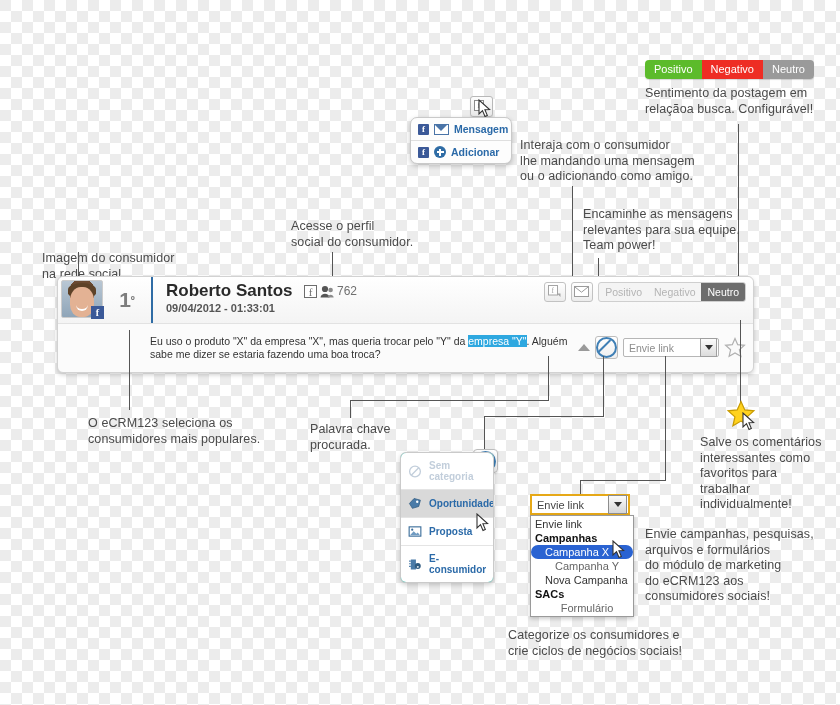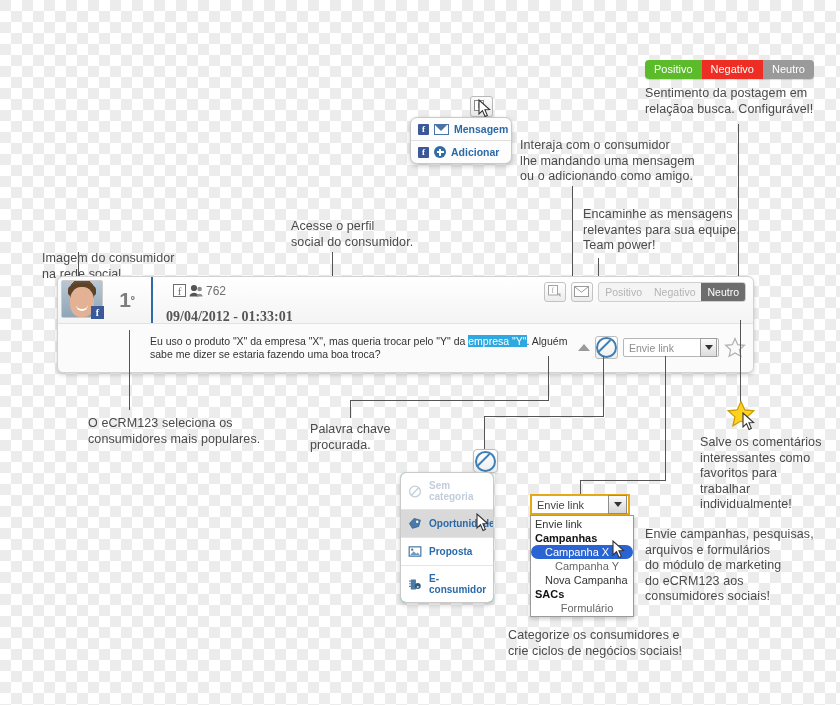--- a/index.html
+++ b/index.html
@@ -196,25 +196,25 @@
     vertical-align: middle;
     margin-left: 7px;
   }
   #friend-count {
     font-size: 12px;
     font-weight: normal;
     color: #6f6f6f;
     vertical-align: middle;
   }
   #post-date {
-    font-size: 14px;
+    font-size: 11px;
     font-weight: bold;
     color: #555;
-    margin-top: 10px;
-    font-family: Liberation Serif, serif;
+    margin-top: 1px;
+    font-family: Liberation Sans, sans-serif;
   }
   #head-tools {
     display: flex;
     align-items: flex-start;
     gap: 5px;
     padding: 5px 7px 0 0;
   }
   .tbtn {
     width: 20px; height: 18px;
     border: 1px solid #c2c2c2;
@@ -320,21 +320,21 @@
     left: 473px; top: 449px;
     width: 23px; height: 22px;
     border: 1px solid #bdbdbd;
     border-radius: 4px;
     background: linear-gradient(#fff,#eeeeee);
     display: flex; align-items: center; justify-content: center;
     box-shadow: 0 1px 2px rgba(0,0,0,0.14);
   }
   #category-menu {
     position: absolute;
-    left: 400px; top: 472px;
+    left: 400px; top: 452px;
     width: 92px;
     background: #14b8a6;
     border: 1px solid #cacaca;
     border-radius: 6px;
     box-shadow: 0 2px 5px rgba(0,0,0,0.2);
     overflow: hidden;
   }
   #category-menu .item {
     display: flex;
     align-items: center;
@@ -496,20 +496,21 @@
       </div>
       <div id="avatar-fb">f</div>
     </div>
 
     <div id="rank">
       <span>1</span>
         <sup>º</sup>
     </div>
 
     <div id="identity">
+      <span id="person-name">Roberto Santos</span>
       <span id="net-badges">
         <svg width="13" height="13" viewBox="0 0 13 13">
           <rect x="0.5" y="0.5" width="12" height="12" fill="#fff" stroke="#6d6d6d"></rect>
           <text x="6.5" y="10.5" font-size="11" font-family="Liberation Serif, serif" fill="#6d6d6d" text-anchor="middle">f</text>
         </svg>
         <svg width="14" height="13" viewBox="0 0 14 13">
           <circle cx="5" cy="4" r="3.1" fill="#555"></circle>
           <path d="M0.5 12.5 C0.9 7.6 9.1 7.6 9.5 12.5 Z" fill="#555"></path>
           <circle cx="10.6" cy="5" r="2.3" fill="#8b8b8b"></circle>
           <path d="M7.6 12.5 C8 8.9 13.4 8.9 13.6 12.5 Z" fill="#8b8b8b"></path>

